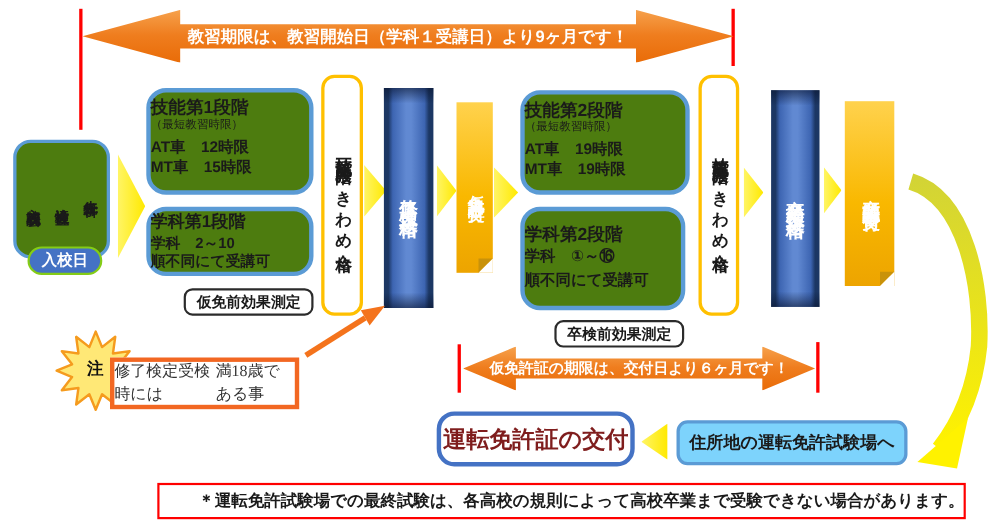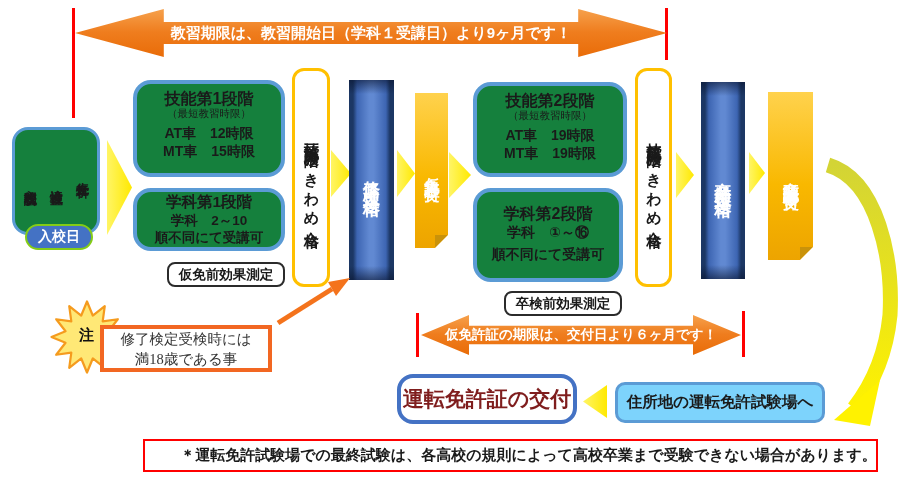--- a/index.html
+++ b/index.html
@@ -12,22 +12,22 @@
   
   .darrow{position:absolute;display:flex;align-items:center;justify-content:center;
     background:linear-gradient(180deg,#F6A14C 0%,#EF7D1E 48%,#E96C08 100%);
     clip-path:polygon(0% 50%,15% 0%,15% 27%,85% 27%,85% 0%,100% 50%,85% 100%,85% 73%,15% 73%,15% 100%);
     color:#fff;font-weight:bold;white-space:nowrap;}
   
   .tri{position:absolute;background:linear-gradient(90deg,#FFF566,#FFE900);
        clip-path:polygon(0% 0%,100% 50%,0% 100%);}
   .tri-left{clip-path:polygon(100% 0%,0% 50%,100% 100%);}
   
-  .bbox{position:absolute;background:#15803d;border:4px solid #5B9BD5;border-radius:18px;
-        text-align:center;box-sizing:border-box;}
+  .bbox{position:absolute;background:#4d7c0f;border:4px solid #5B9BD5;border-radius:18px;
+        text-align:left;box-sizing:border-box;}
   .bx-title{font-size:16px;font-weight:bold;line-height:1.2;margin-top:5px;}
   .bx-sub{font-size:10.5px;line-height:1.1;margin-bottom:4px;}
   .bx-row{font-size:14px;font-weight:600;line-height:1.3;}
   .bx-line{font-size:13.5px;font-weight:600;line-height:1.3;}
   
   .mikiwame{position:absolute;background:#fff;border:3px solid #FFC000;border-radius:12px;
         display:flex;align-items:center;justify-content:center;box-sizing:border-box;}
   .mikiwame span{font-size:15px;font-weight:600;letter-spacing:2px;}
   
   .bar3d{position:absolute;display:flex;align-items:center;justify-content:center;
@@ -49,21 +49,21 @@
   .sokutei{position:absolute;background:#fff;border:2px solid #2b2b2b;border-radius:8px;
     display:flex;align-items:center;justify-content:center;font-size:13.5px;font-weight:600;box-sizing:border-box;}
   
   #entry{display:flex;flex-direction:row;justify-content:center;align-items:center;gap:8px;
     border-width:3px;border-radius:16px;}
   #entry span{font-size:13px;font-weight:600;letter-spacing:1px;}
   .badge{position:absolute;background:#4472C4;border:2px solid #84cc16;border-radius:14px;
     color:#fff;font-size:14px;font-weight:bold;display:flex;align-items:center;justify-content:center;box-sizing:border-box;}
   
   .agebox{position:absolute;background:#fff;border:4px solid #F26722;
-    display:flex;flex-direction:column;align-items:center;
+    display:flex;flex-direction:row;align-items:center;justify-content:center;
     font-family:"Liberation Serif","DejaVu Serif",serif;font-size:14.5px;color:#333;line-height:1.4;box-sizing:border-box;}
   
   .menkyo{position:absolute;background:#fff;border:4px solid #4472C4;border-radius:16px;
     display:flex;align-items:center;justify-content:center;
     color:#7f1d1d;font-size:21px;font-weight:bold;box-sizing:border-box;}
   .jusho{position:absolute;background:#7dd3fc;border:3px solid #5B9BD5;border-radius:10px;
     display:flex;align-items:center;justify-content:center;font-size:15.5px;font-weight:600;box-sizing:border-box;}
   .footnote{position:absolute;background:#fff;border:2px solid #FF0000;
     display:flex;align-items:center;justify-content:center;font-size:15px;font-weight:bold;white-space:nowrap;box-sizing:border-box;padding-left:36px;}
   .starlabel{position:absolute;font-size:15px;font-weight:bold;color:#111;}

